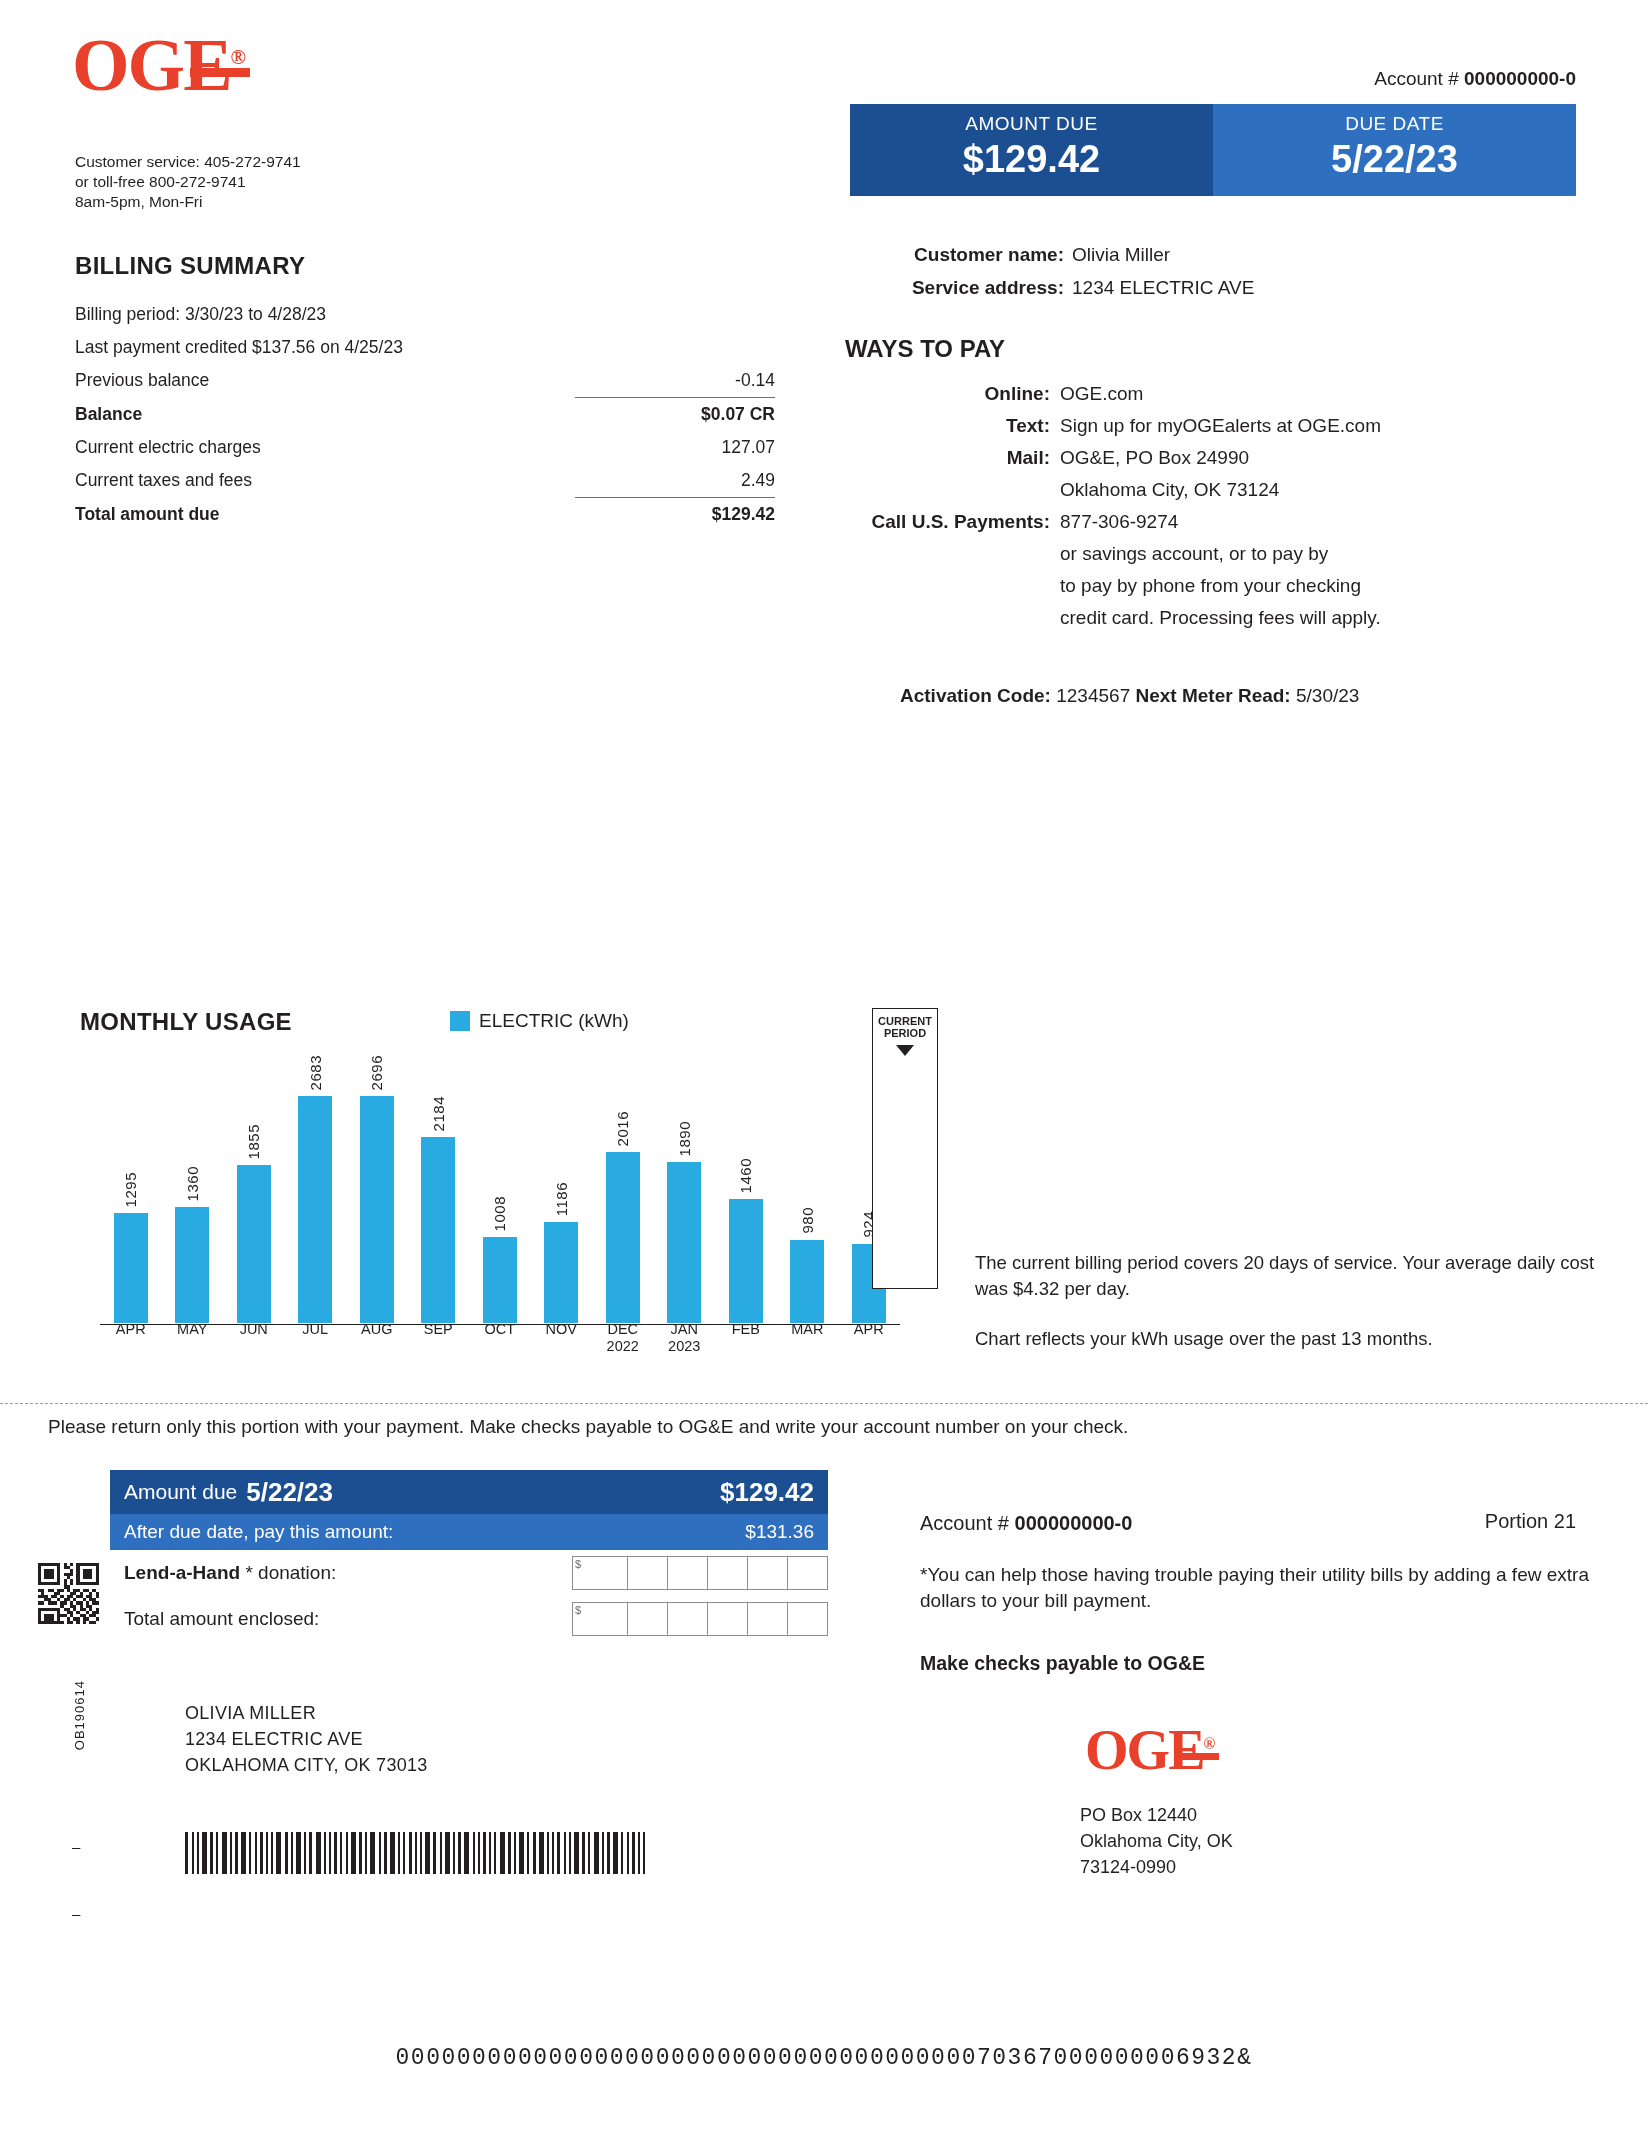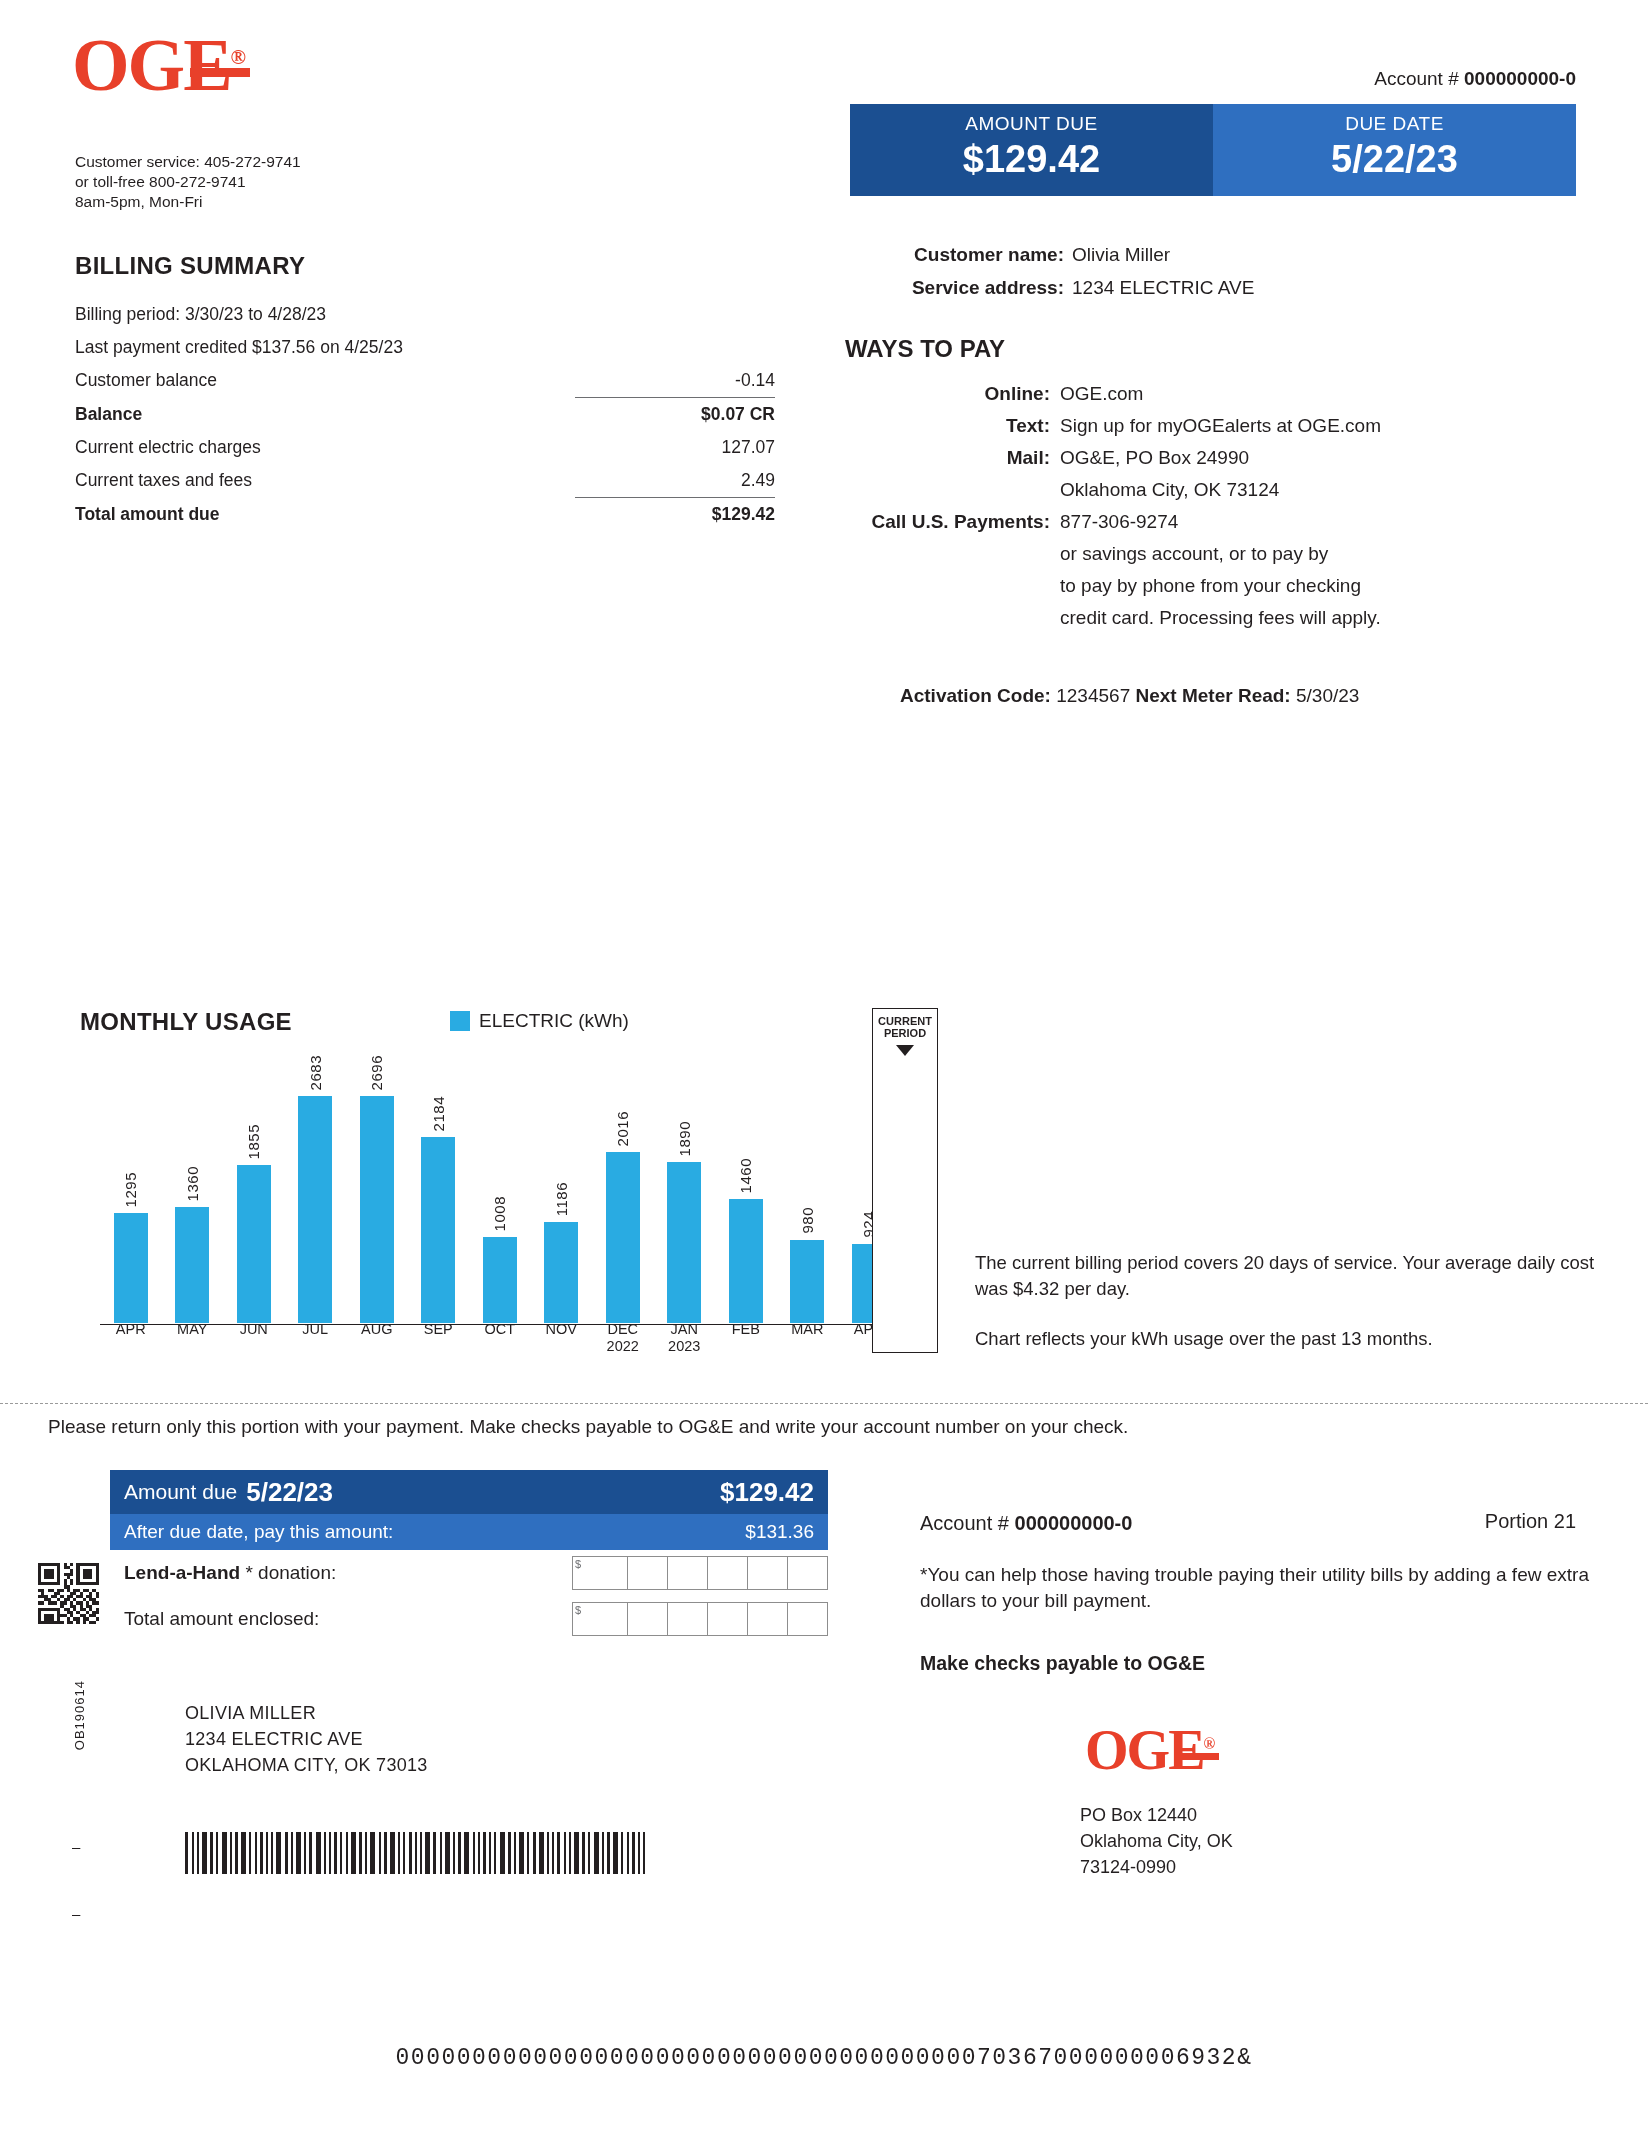--- a/index.html
+++ b/index.html
@@ -89,21 +89,21 @@
   .bar-col { width:61.5px; display:flex; flex-direction:column; align-items:center; justify-content:flex-end; height:100%; }
   .bar { width:34px; background:#29abe2; }
   .bar-val {
     font-size:15px; writing-mode:vertical-rl; transform:rotate(180deg);
     margin-bottom:6px; letter-spacing:.5px;
   }
   .axis { position:absolute; left:15px; bottom:30px; width:800px; border-top:1px solid #231f20; }
   .xlabels { position:absolute; left:15px; bottom:0px; width:800px; display:flex; }
   .xlab { width:61.5px; text-align:center; font-size:14.5px; line-height:17px; }
   .current-period-box {
-    position:absolute; left:872px; top:1008px; width:66px; height:345px;
+    position:absolute; left:872px; top:1008px; width:66px; height:281px;
     border:1px solid #231f20; background:#fff;
   }
   .cpb-text { text-align:center; font-size:11px; line-height:12px; padding-top:6px; font-weight:bold; }
   .cpb-arrow {
     width:0;height:0;margin:6px auto 0;border-left:9px solid transparent;
     border-right:9px solid transparent;border-top:11px solid #231f20;
   }
   .chart-note { position:absolute; left:975px; top:1250px; width:620px; font-size:18.5px; line-height:26px; }
   .chart-note p { margin:0 0 24px 0; }
 
@@ -185,21 +185,21 @@
       <div class="val">5/22/23</div>
     </div>
   </div>
 
   <div class="billing-summary-title">BILLING SUMMARY</div>
   <div class="bs-block">
     <div class="bs-line">Billing period:  3/30/23 to 4/28/23</div>
     <div class="bs-line">Last payment credited $137.56 on 4/25/23</div>
 
     <div class="bs-row">
-      <span>Customer balance</span>
+      <span>Previous balance</span>
       <span class="amt">-0.14</span>
     </div>
     <div class="rule"></div>
     <div class="bs-row bold">
       <span>Balance</span>
       <span class="amt">$0.07 CR</span>
     </div>
     <div class="bs-row">
       <span>Current electric charges</span>
       <span class="amt">127.07</span>

